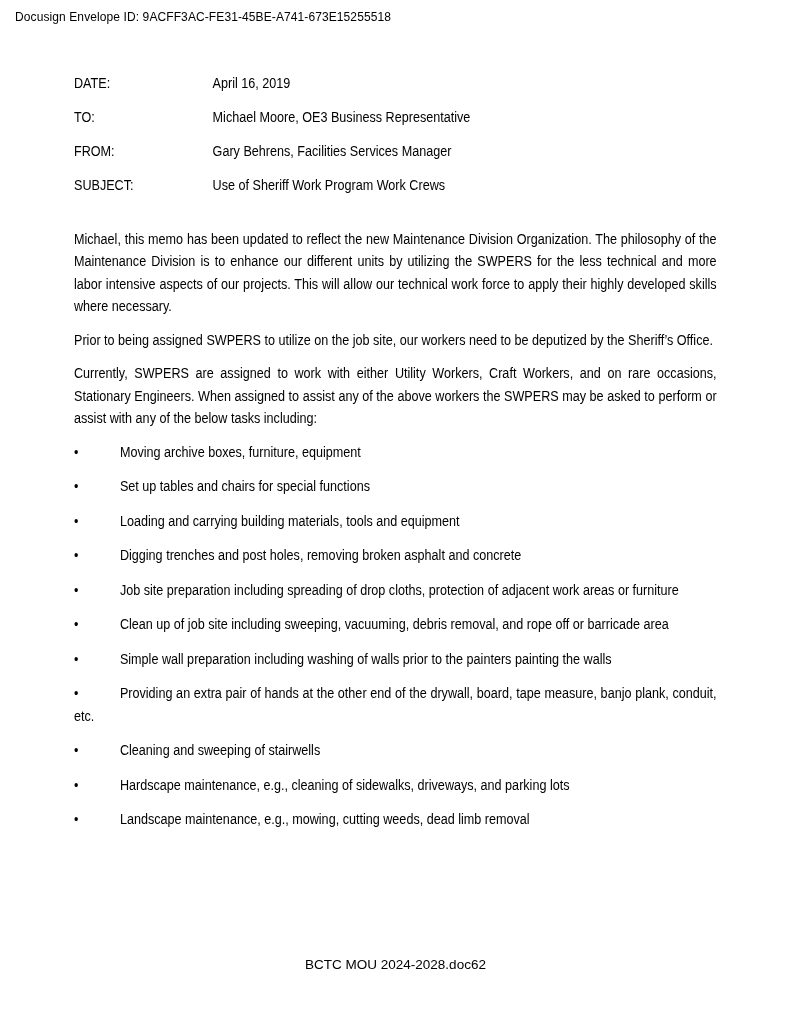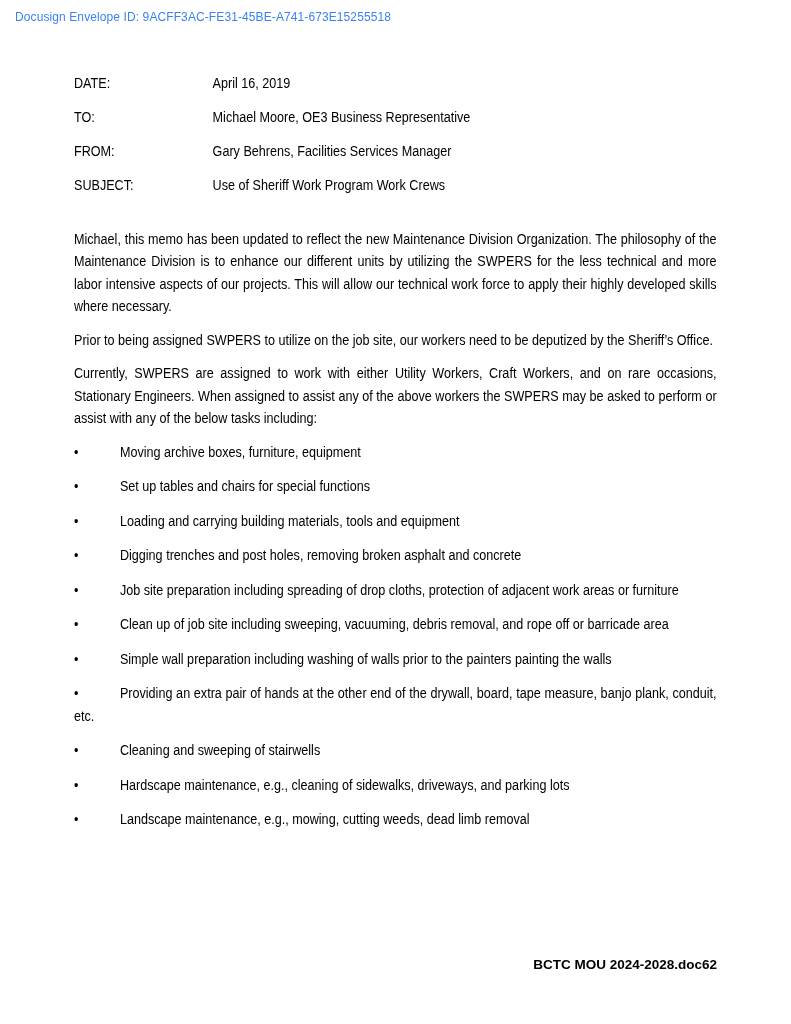--- a/index.html
+++ b/index.html
@@ -14,21 +14,21 @@
     font-family: "Liberation Sans", sans-serif;
     overflow: hidden;
   }
 
   .docusign-line {
     position: absolute;
     top: 10px;
     left: 15px;
     font-size: 12px;
     line-height: 14px;
-    color: #3b82f6;
+    color: #000000;
     letter-spacing: 0.1px;
   }
 
   
   .content {
     position: absolute;
     left: 74px;
     top: 72px;
     width: 714px;
     transform: scaleX(0.9);
@@ -58,24 +58,23 @@
     width: 51px;
     font-size: 14px;
   }
 
   .page-footer {
     position: absolute;
     left: 74px;
     top: 956px;
     width: 643px;
     display: flex;
-    justify-content: flex-end;
+    justify-content: center;
     font-size: 13.5px;
     line-height: 18px;
-    font-weight: bold;
   }
 </style>
 </head>
 <body>
 
 <div class="page">
 
   <div class="docusign-line">Docusign Envelope ID: 9ACFF3AC-FE31-45BE-A741-673E15255518</div>
 
   <div class="content">

